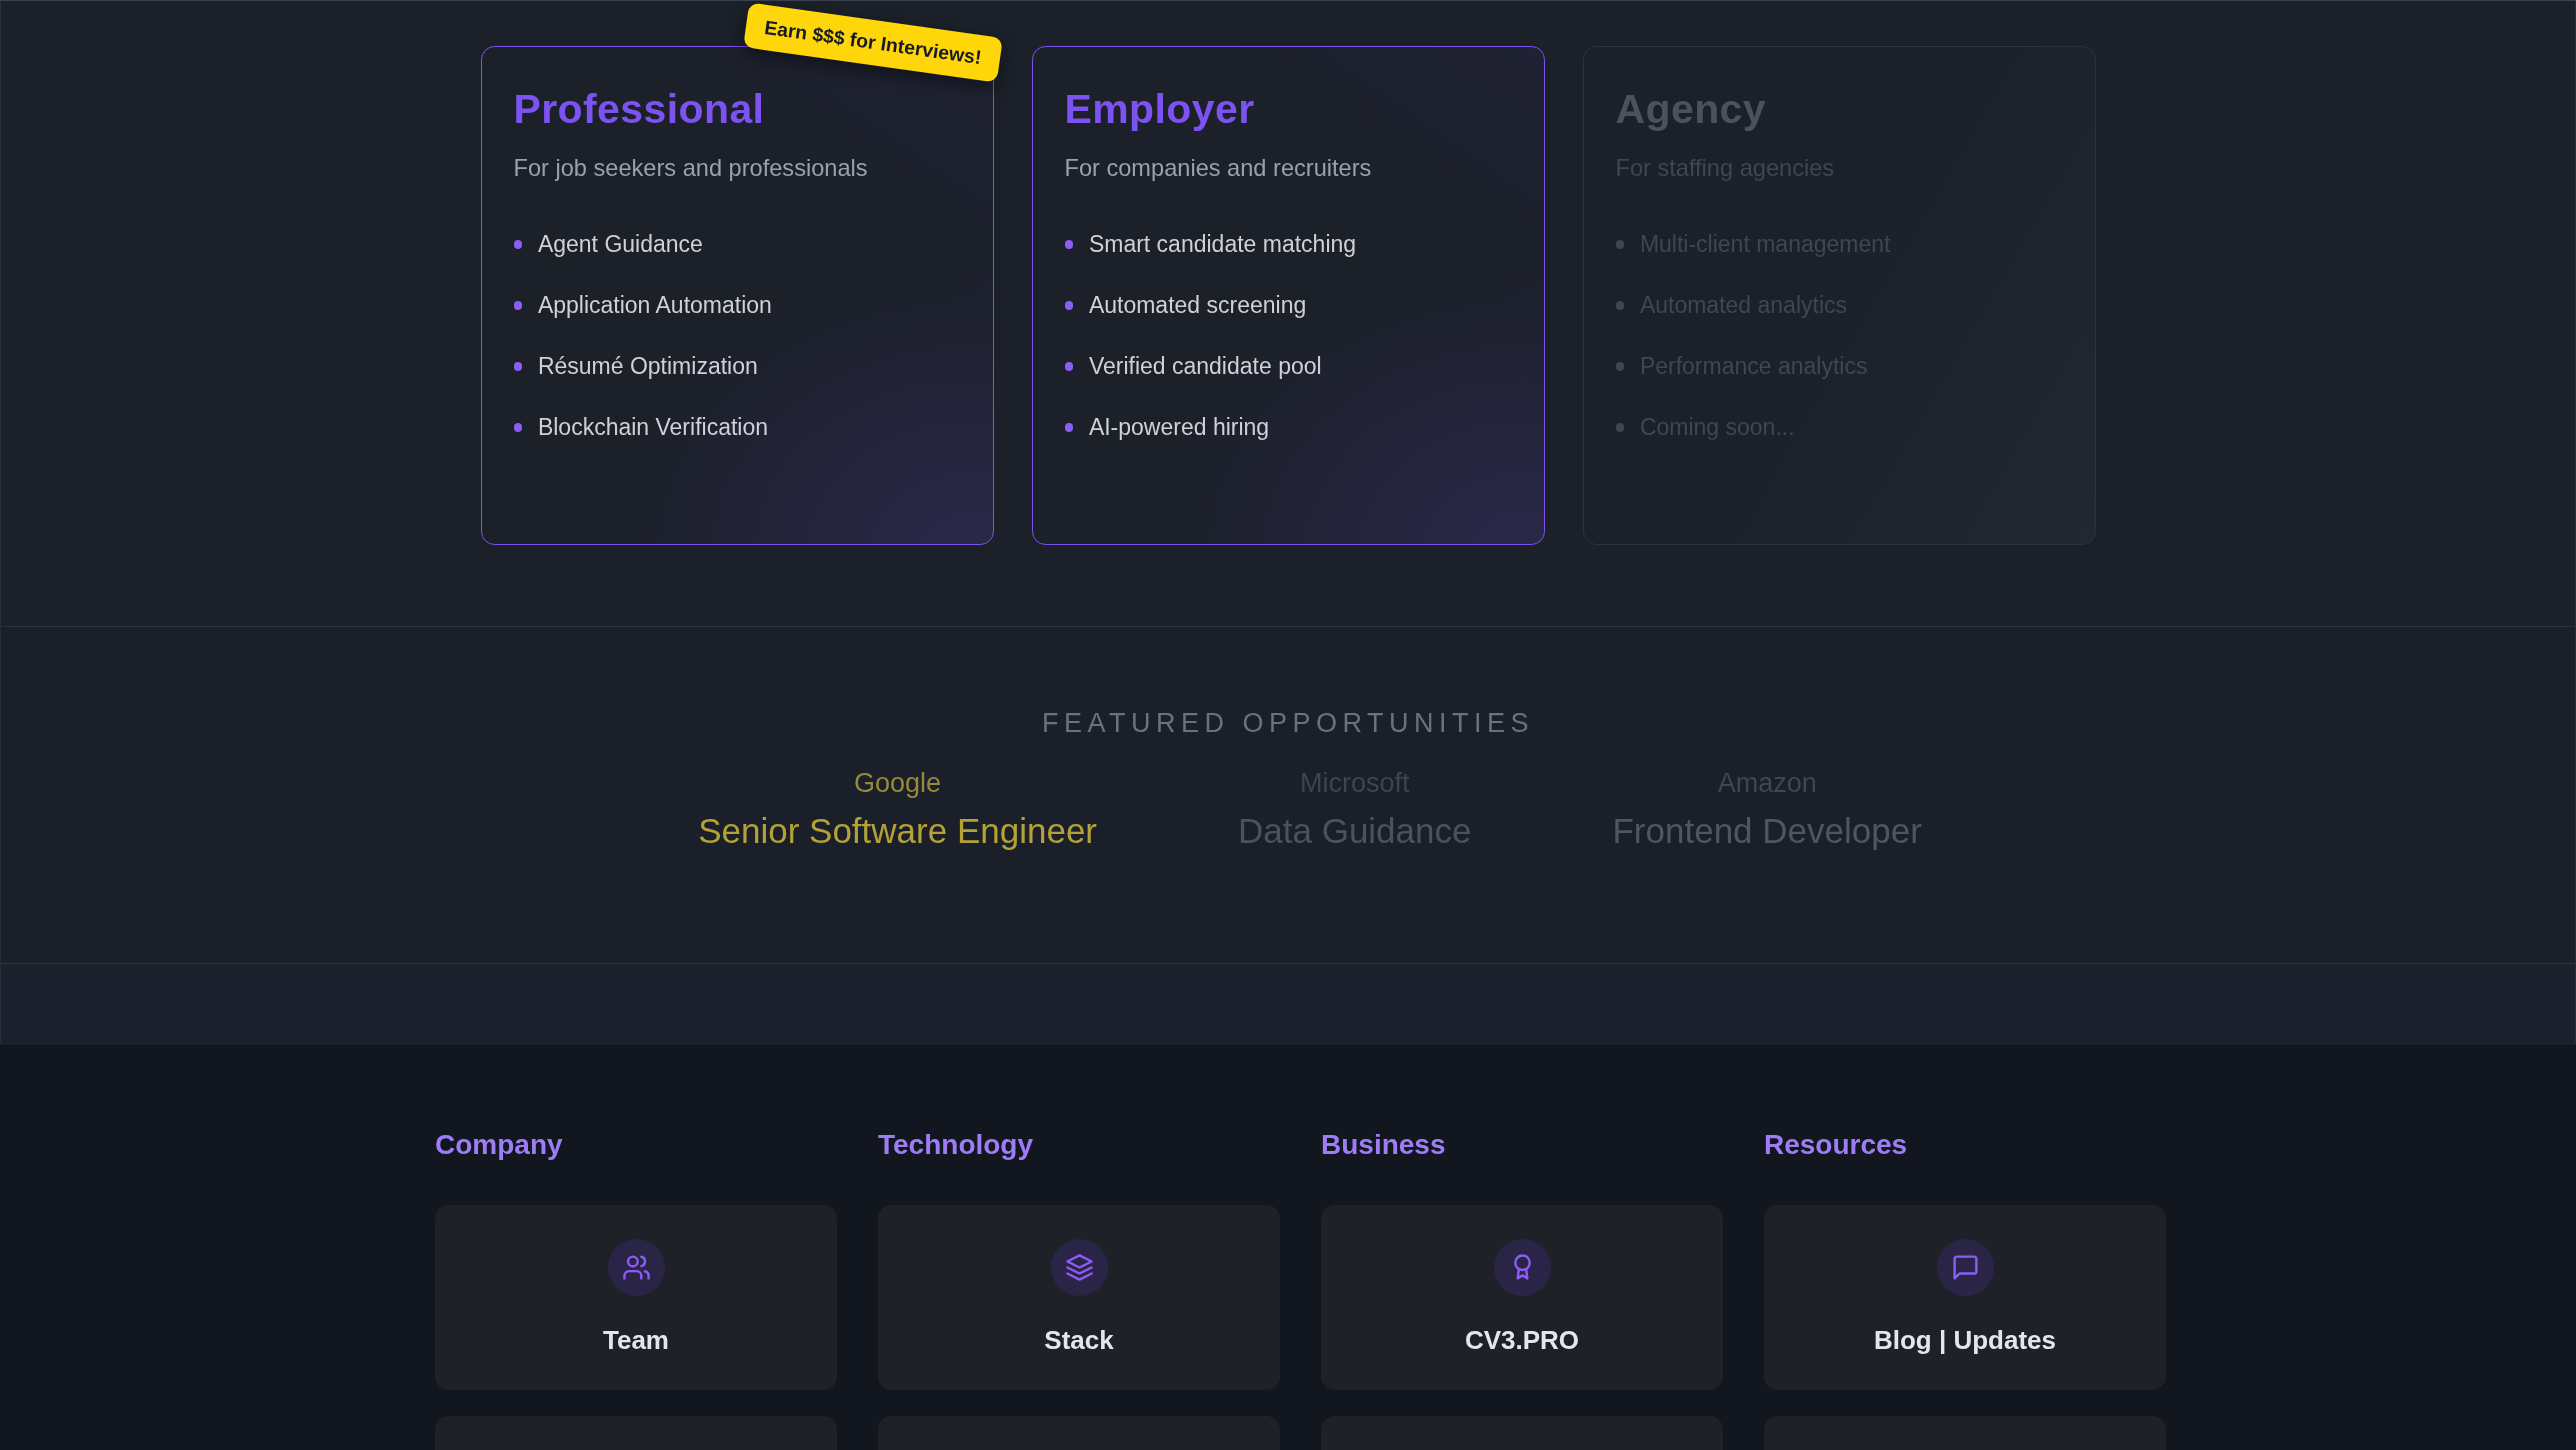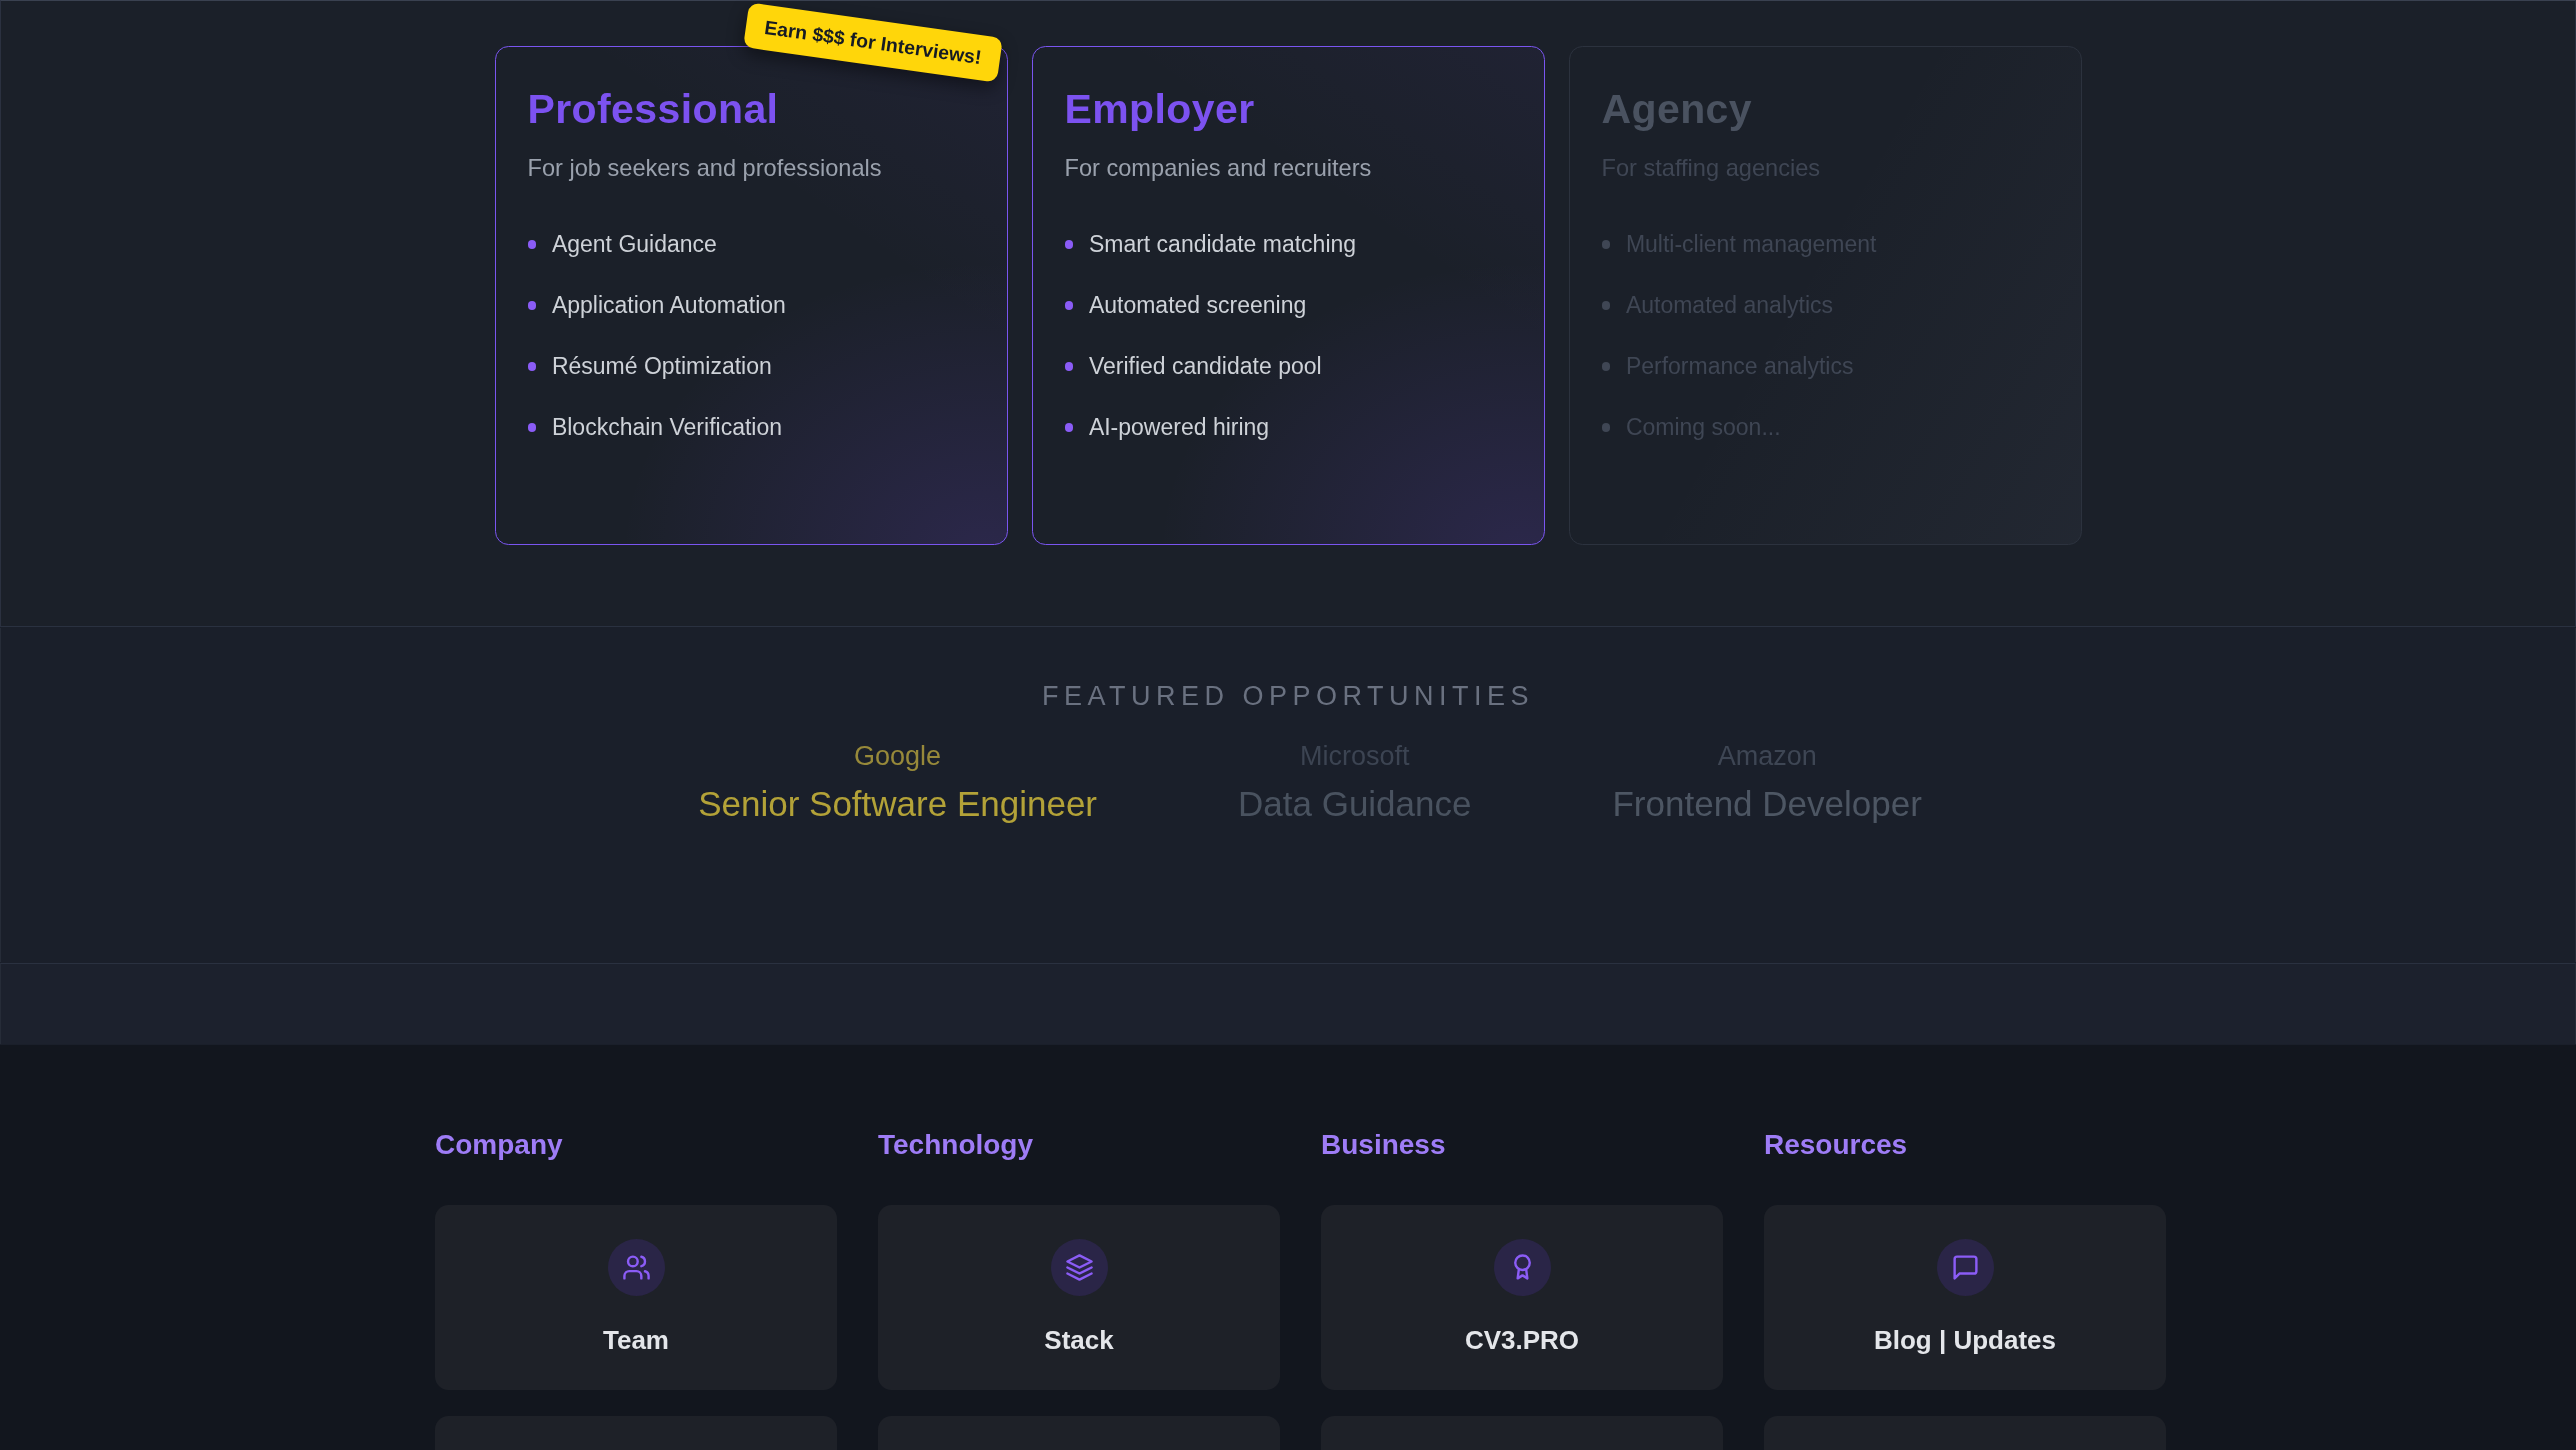--- a/index.html
+++ b/index.html
@@ -13,21 +13,21 @@
   .hero{
     position:absolute;top:0;left:0;right:0;height:627px;
     background:#1b2029;
     border-top:0.8px solid #3a4150;
     border-left:0.8px solid #2b3140;border-right:0.8px solid #2b3140;
     border-bottom:0.8px solid #2a3140;
     box-sizing:border-box;
   }
   .plans-row{
     position:absolute;top:45px;left:0;right:0;
-    display:flex;justify-content:center;gap:24px;
+    display:flex;justify-content:center;gap:38px;
   }
   .plan-card{
     position:relative;width:513px;height:499px;box-sizing:border-box;
     border:1.7px solid #7a55f0;border-radius:13.5px;
     padding:39px 32px;
     background:
       radial-gradient(589px 471px at 96% 102%, rgba(124,77,240,0.17), rgba(124,77,240,0) 62%),
       linear-gradient(215deg, rgba(124,77,240,0.05), rgba(124,77,240,0) 35%);
   }
   .plan--disabled{
@@ -54,21 +54,21 @@
     white-space:nowrap;
   }
   
   .featured{
     position:absolute;top:628px;left:0;right:0;height:334px;
     background:#1a1f2a;
     border-left:0.8px solid #262c38;border-right:0.8px solid #262c38;
     box-sizing:border-box;
   }
   .featured-heading{
-    margin:0;padding-top:53px;text-align:center;
+    margin:0;padding-top:80px;text-align:center;
     font-size:27px;font-weight:400;letter-spacing:5.5px;color:#6a7180;
   }
   .jobs-row{display:flex;justify-content:center;align-items:flex-start;gap:97px;margin-top:29px;}
   .job{display:flex;flex-direction:column;align-items:center;margin-left:44px;}
   .job-company{font-size:27px;margin-bottom:11.8px;}
   .job-title{font-size:35px;}
   
   .band{
     position:absolute;top:963px;left:0;right:0;height:81px;
     background:#1c212d;

